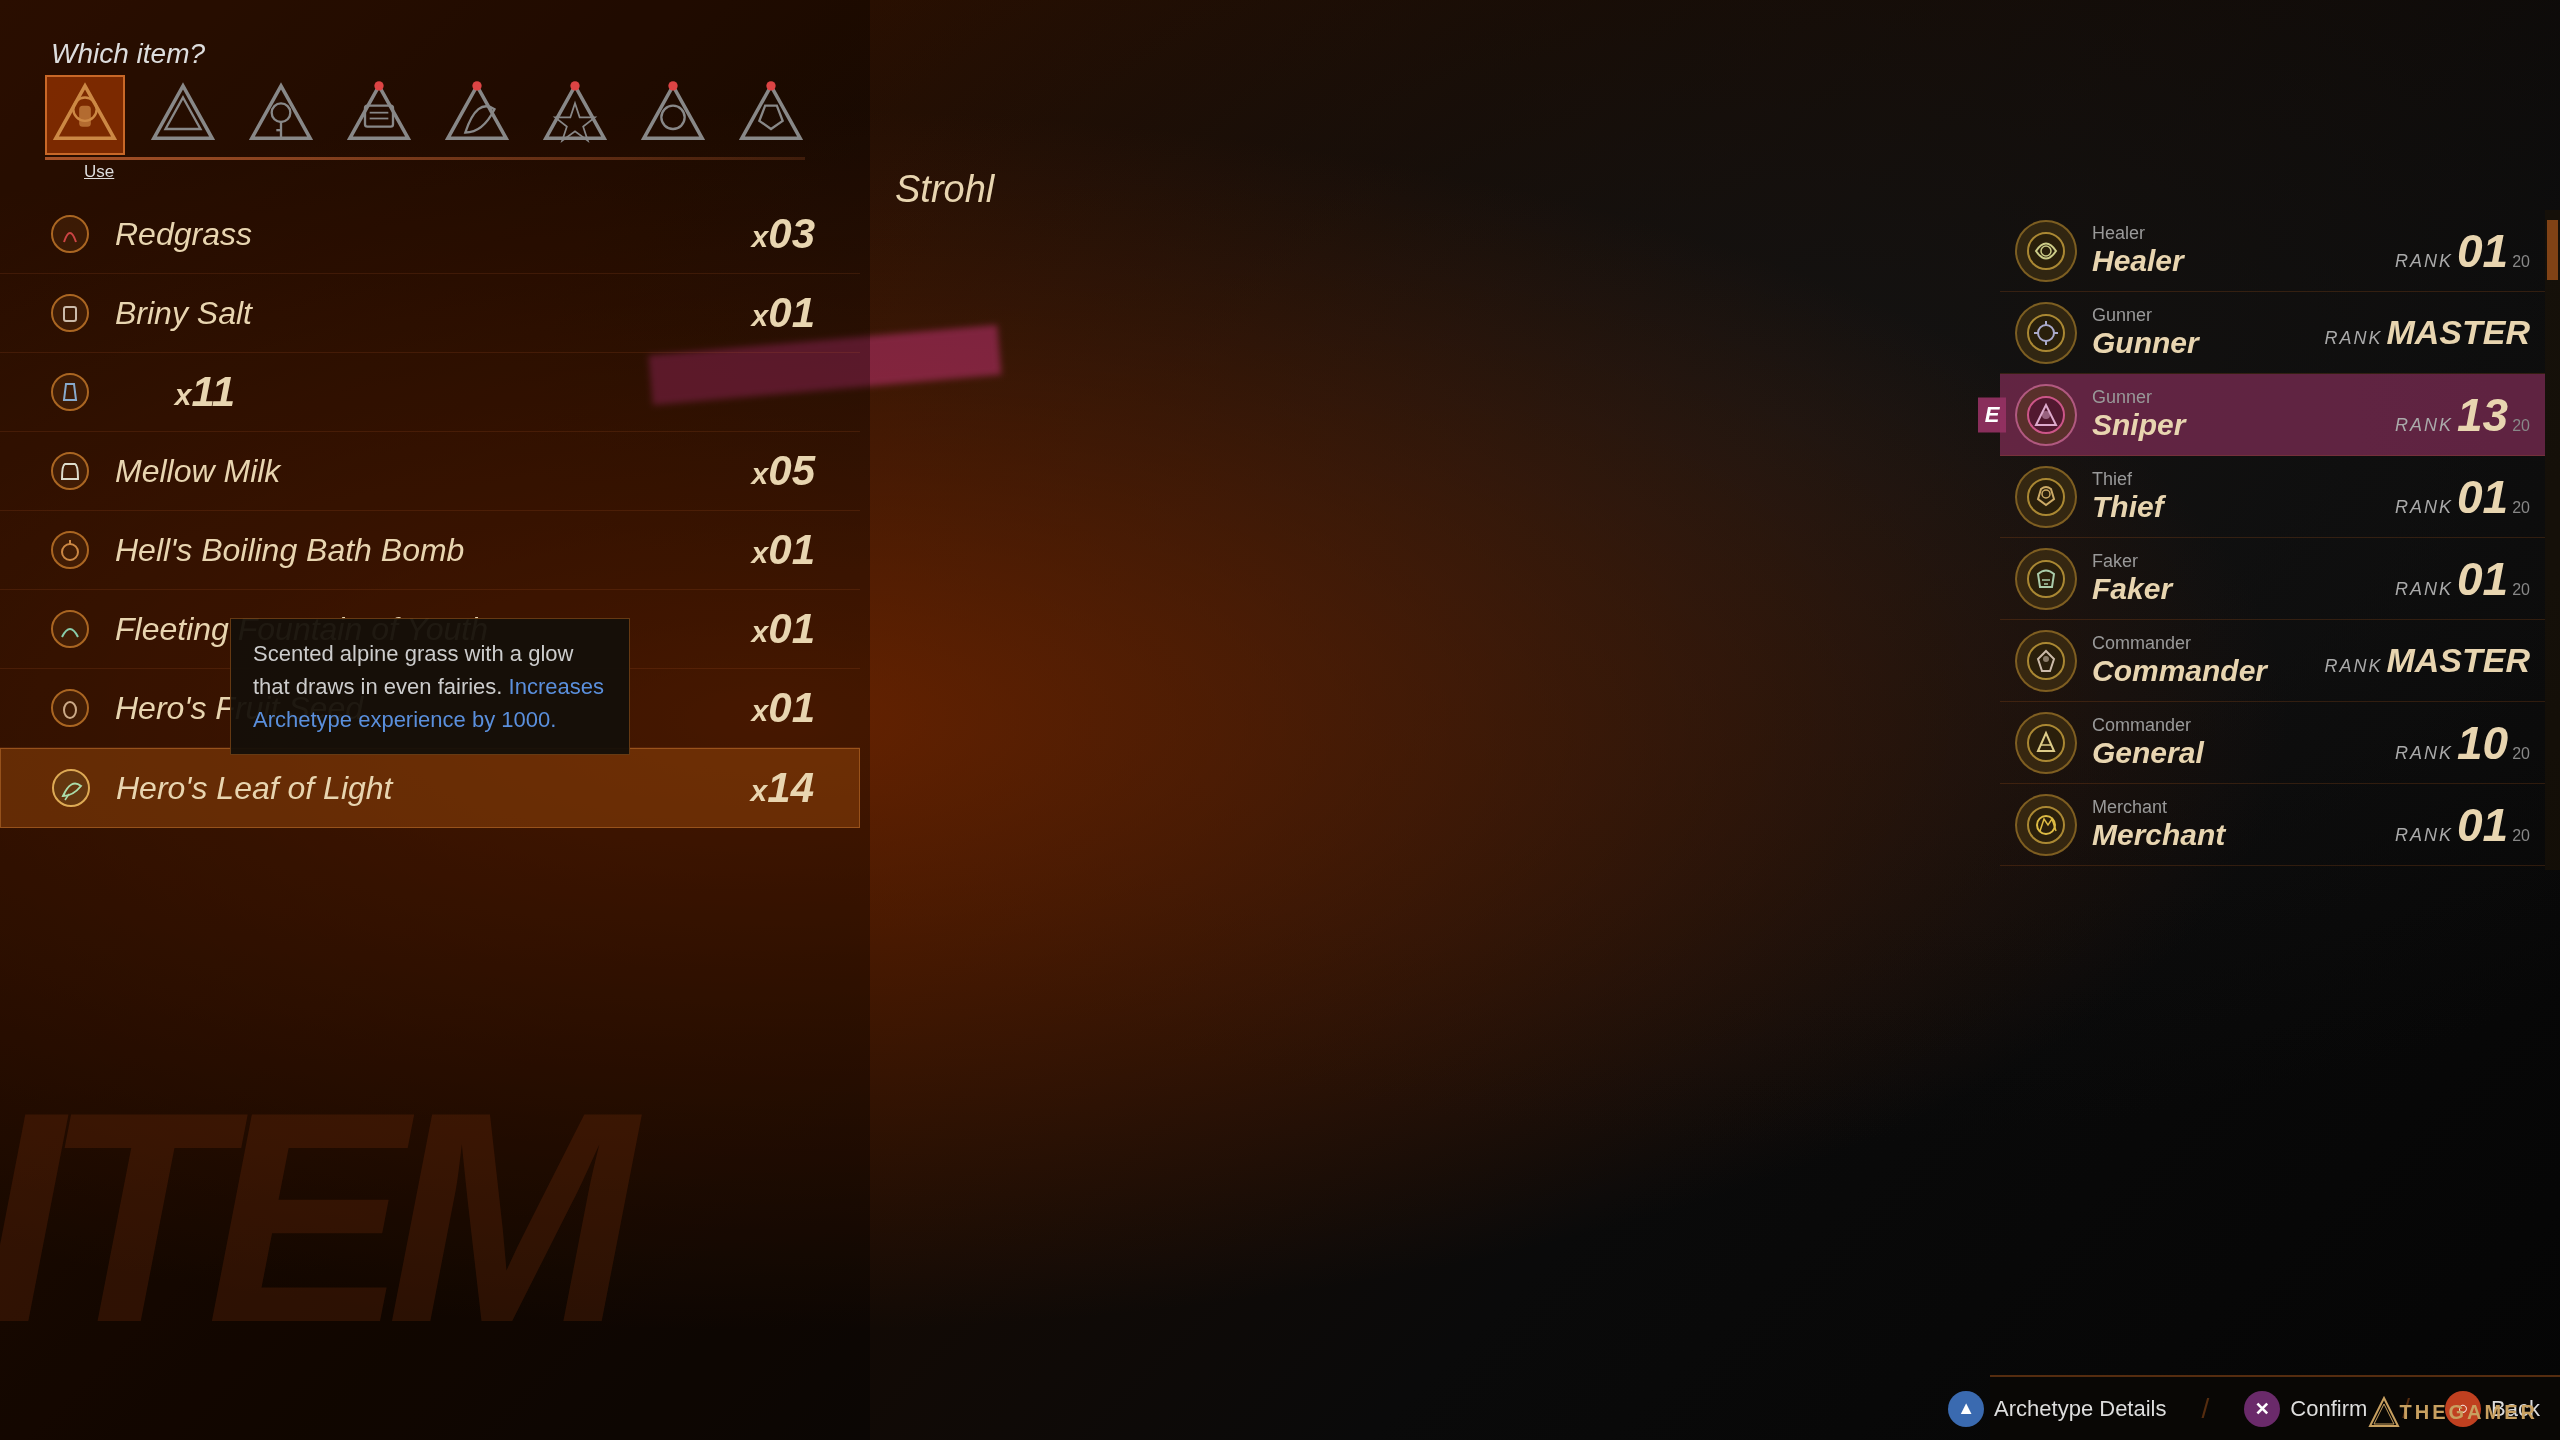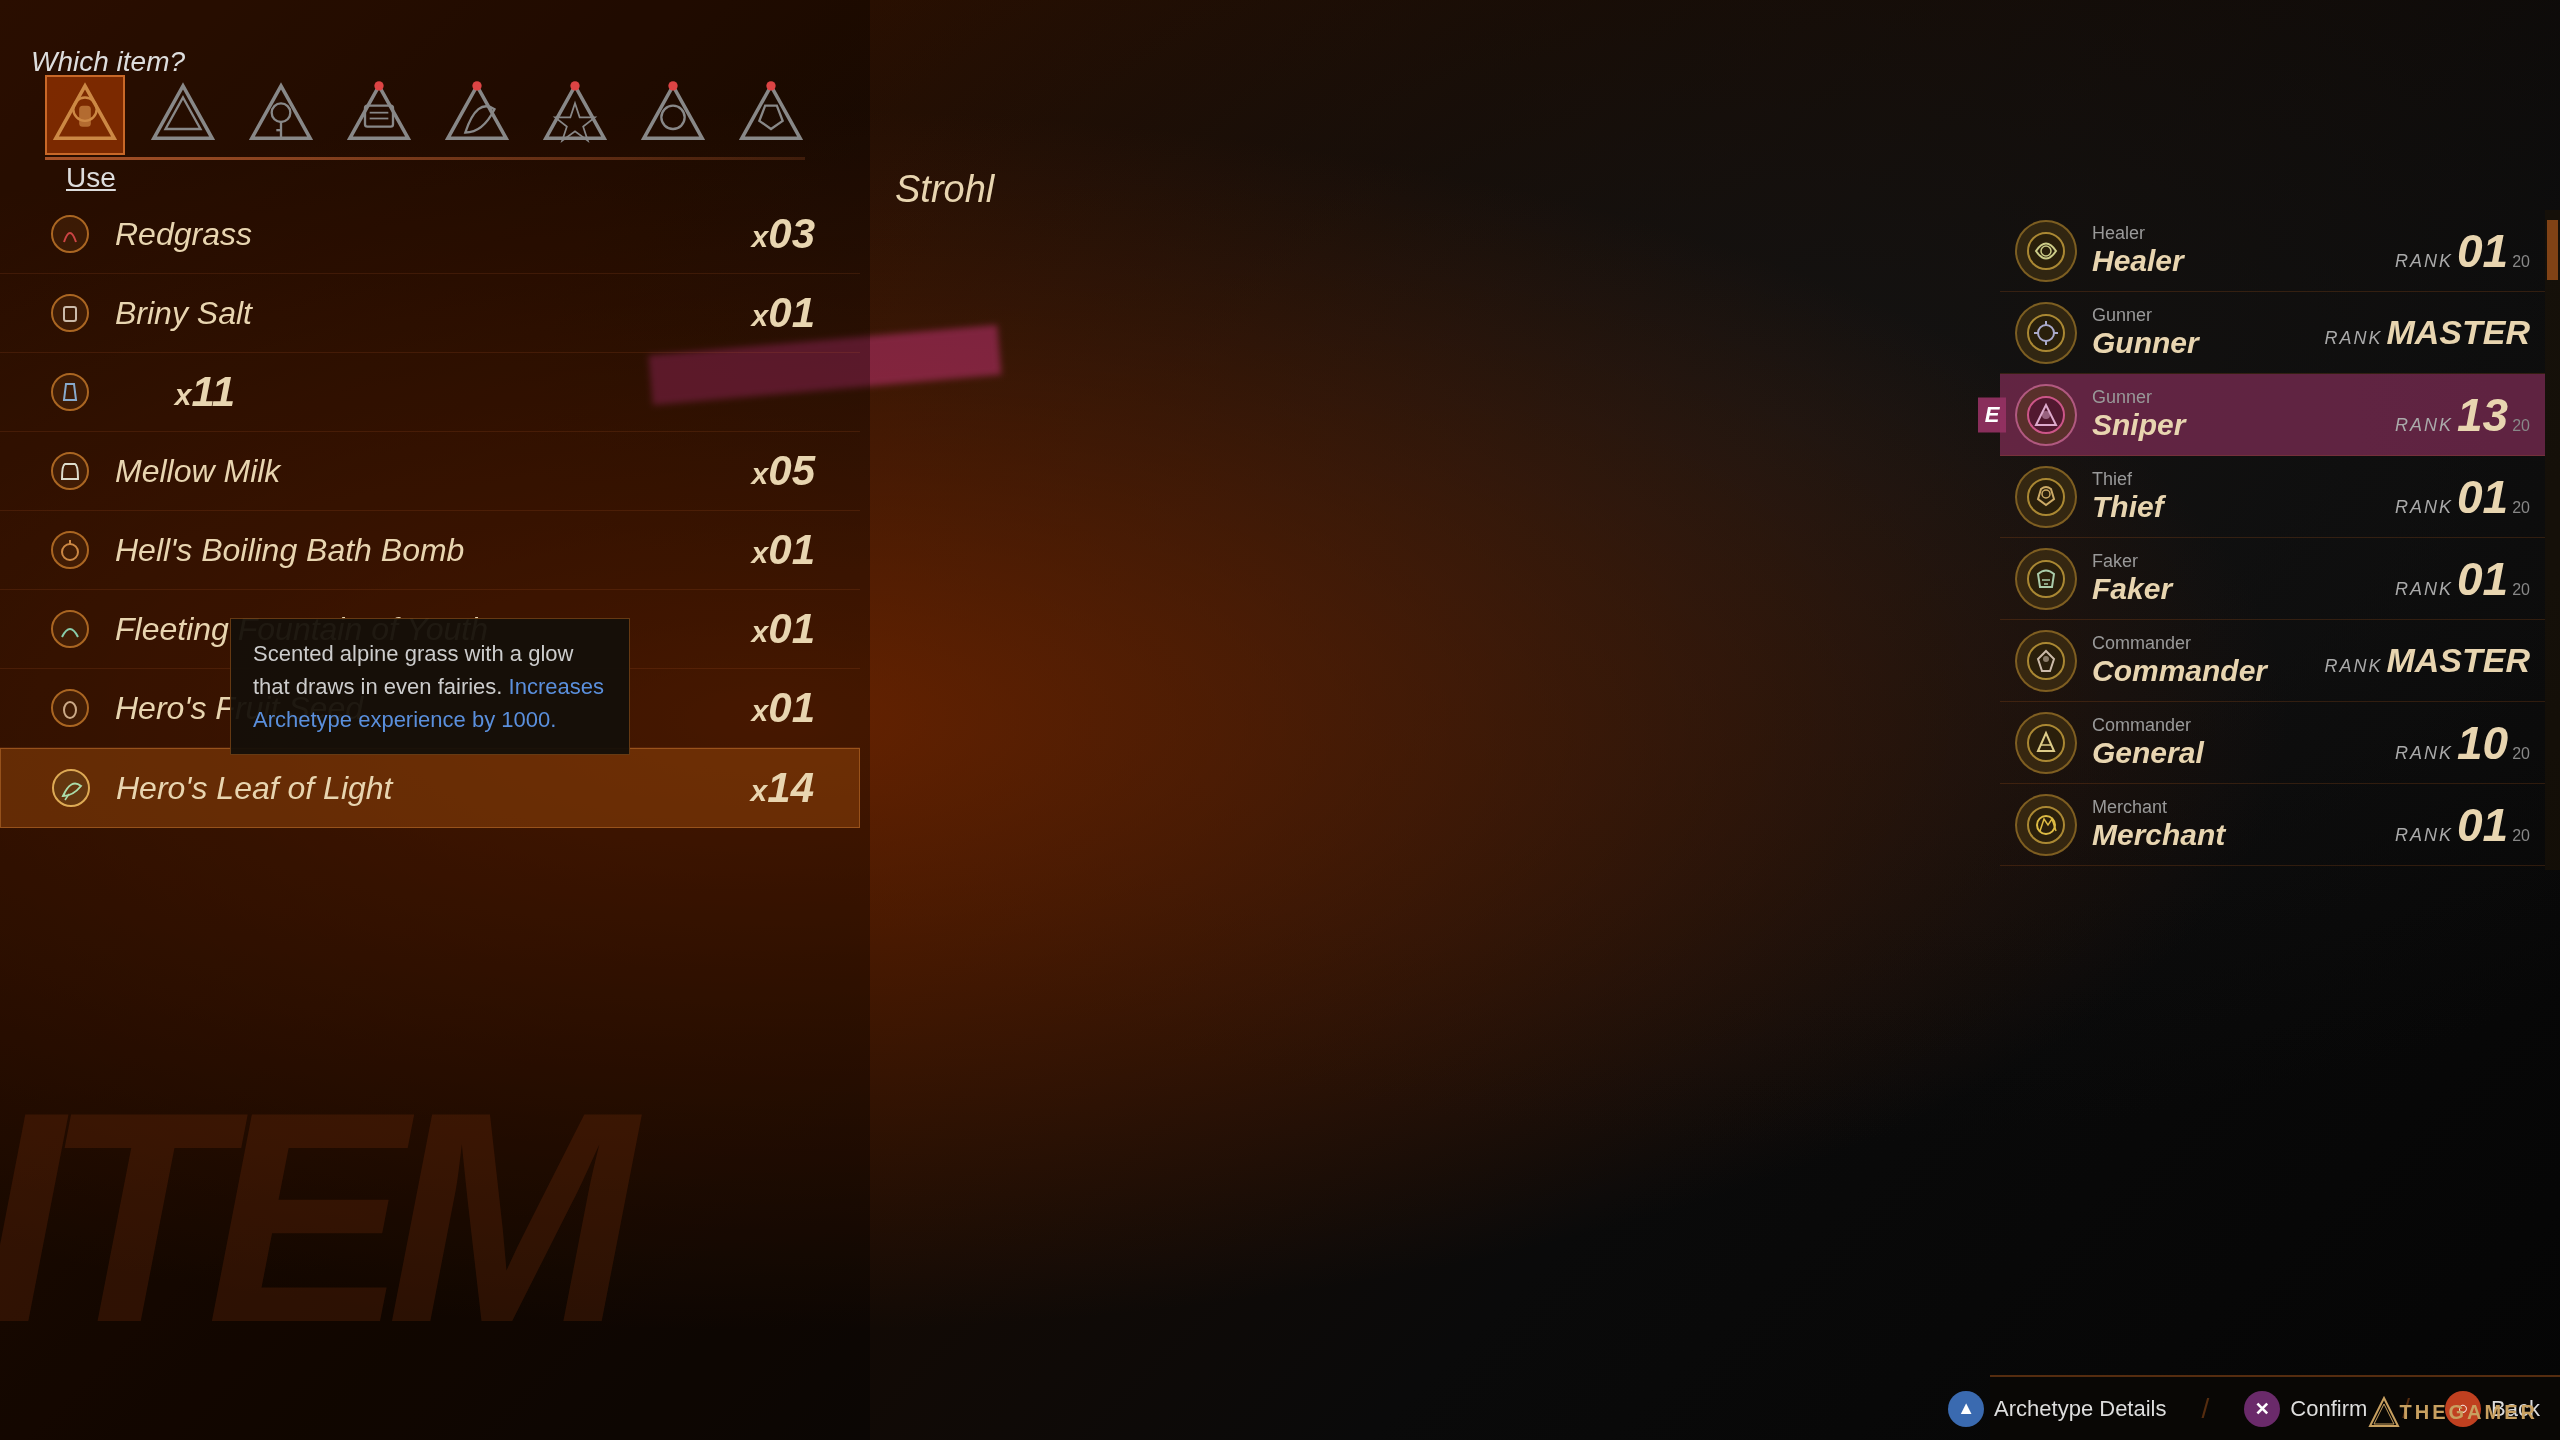--- a/index.html
+++ b/index.html
@@ -29,25 +29,24 @@
       left: 0;
       top: 0;
       width: 870px;
       height: 100%;
       background: rgba(0,0,0,0.3);
     }
 
     .which-item-label {
       position: absolute;
       top: 38px;
-      left: 31px;
+      left: 51px;
       color: #ddd;
       font-size: 28px;
       font-style: italic;
-      margin-top: 8px;
     }
 
     
     .tabs-row {
       position: absolute;
       top: 75px;
       left: 45px;
       display: flex;
       gap: 18px;
       align-items: center;
@@ -77,23 +76,23 @@
       height: 3px;
       background: linear-gradient(90deg, rgba(200,100,50,0.8), rgba(200,100,50,0.2));
       position: absolute;
       top: 157px;
       left: 45px;
     }
 
     .use-label {
       position: absolute;
       top: 162px;
-      left: 66px;
+      left: 84px;
       color: #ddd;
-      font-size: 28px;
+      font-size: 17px;
       text-decoration: underline;
     }
 
     
     .item-list {
       position: absolute;
       top: 195px;
       left: 0;
       width: 860px;
     }

